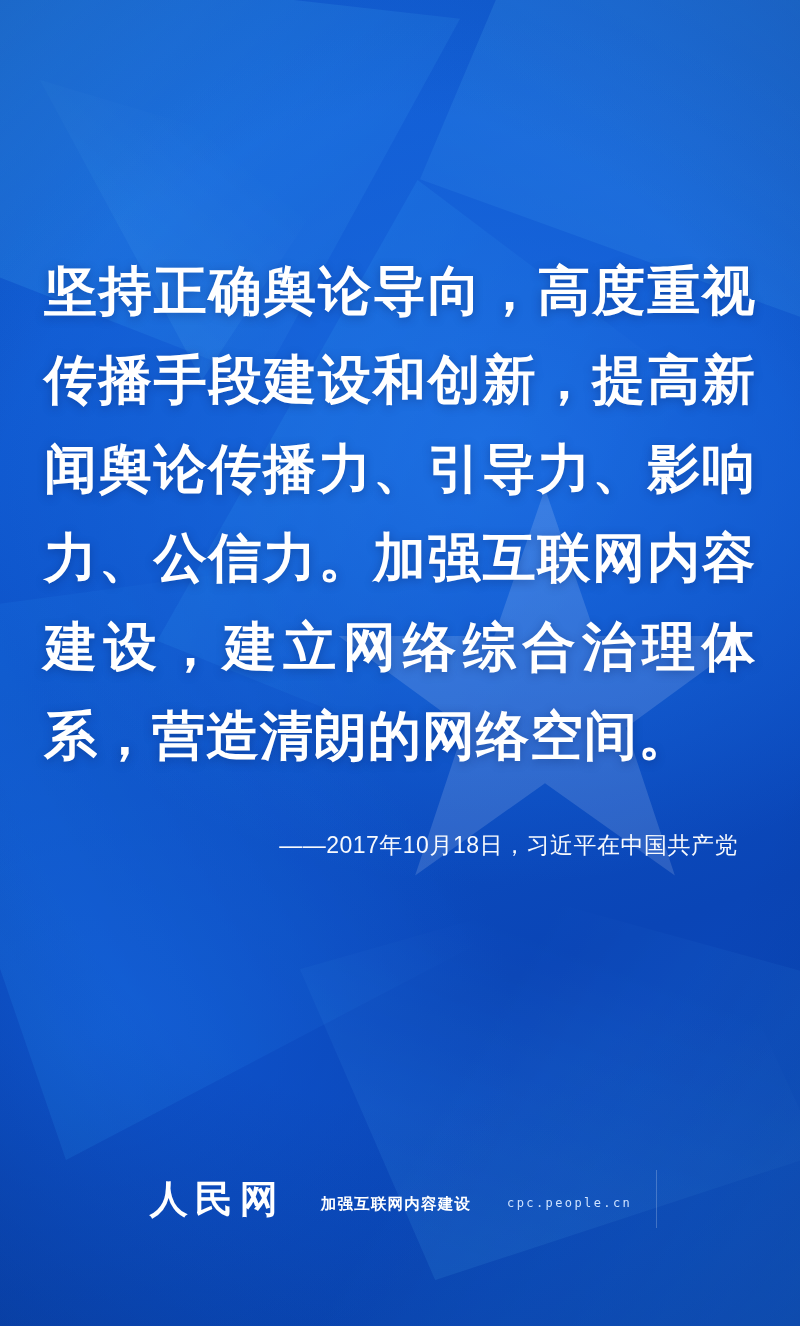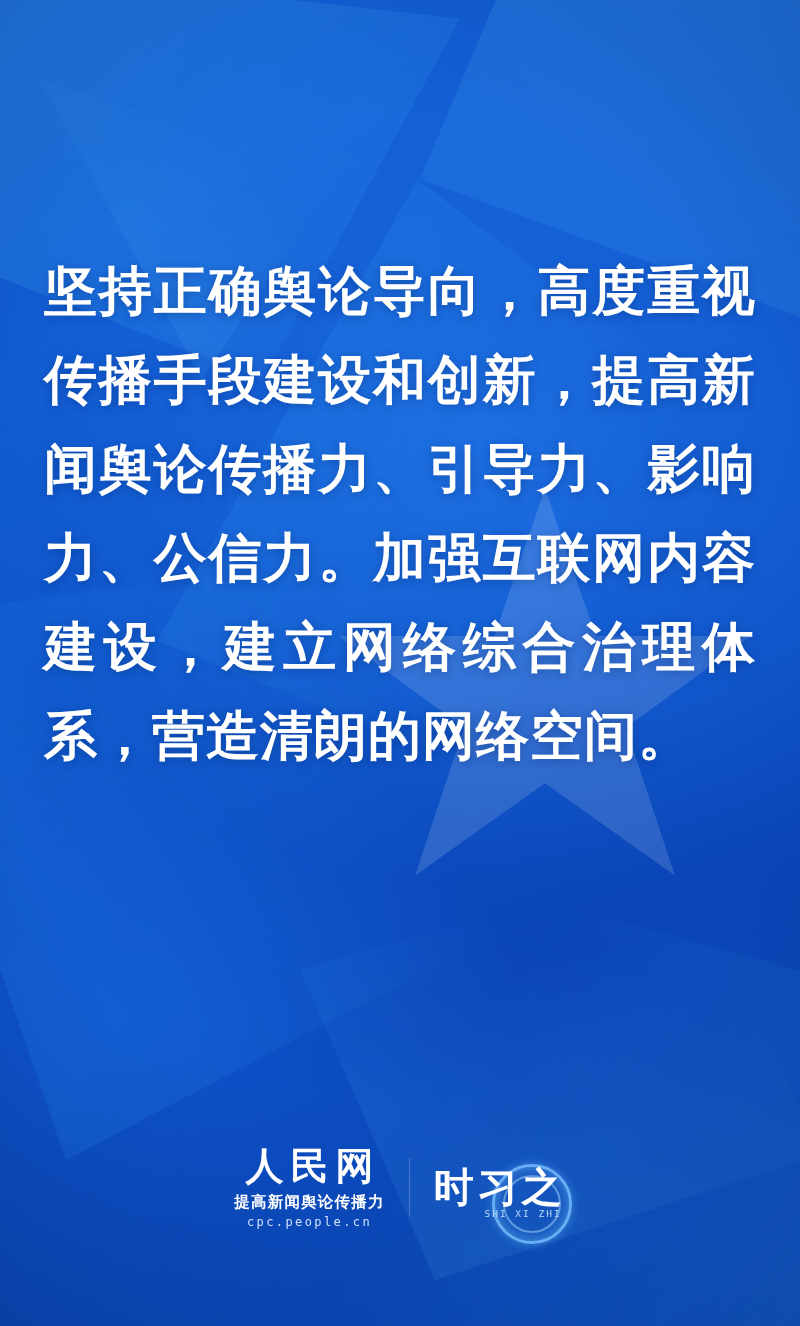--- a/index.html
+++ b/index.html
@@ -109,23 +109,24 @@
     right: 0;
     bottom: 98px;
     display: flex;
     align-items: center;
     justify-content: center;
     gap: 24px;
   }
 
   .people-logo {
     display: flex;
-    flex-direction: column;
+    flex-direction: row;
     align-items: center;
     line-height: 1;
+    gap: 36px;
   }
   .people-logo .cn {
     color: #ffffff;
     font-size: 38px;
     font-weight: bold;
     letter-spacing: 7px;
     text-indent: 7px;
     font-family: "Liberation Serif", serif;
   }
   .people-logo .sub {
@@ -209,33 +210,29 @@
     <svg viewBox="0 0 100 100" aria-hidden="true">
       <polygon points="50,2 61.8,36.3 98,36.3 68.8,57.6 80.2,92 50,70.5 19.8,92 31.2,57.6 2,36.3 38.2,36.3" fill="#ffffff" opacity="0.85"></polygon>
     </svg>
   </div>
 
   <div class="vignette"></div>
 
   <div class="quote">坚持正确舆论导向，高度重视传播手段建设和创新，提高新闻舆论传播力、引导力、影响力、公信力。加强互联网内容建设，建立网络综合治理体系，营造清朗的网络空间。</div>
 
   <div class="attribution">
+    <span class="line">——2017年10月18日，习近平在中国共产党</span>
   </div>
 
   <div class="footer">
 
     <div class="people-logo">
       <div class="cn">人民网</div>
-      <div class="sub">提高新闻舆论传播力</div>
+      <div class="sub">加强互联网内容建设</div>
       <div class="en">cpc.people.cn</div>
     </div>
 
     <div class="divider-dot"></div>
 
-    <div class="shixi">
-      <div class="ring"></div>
-      <div class="zh">时习之</div>
-      <div class="py">SHI XI ZHI</div>
-    </div>
 
   </div>
 
 </div>
 
 </body></html>

